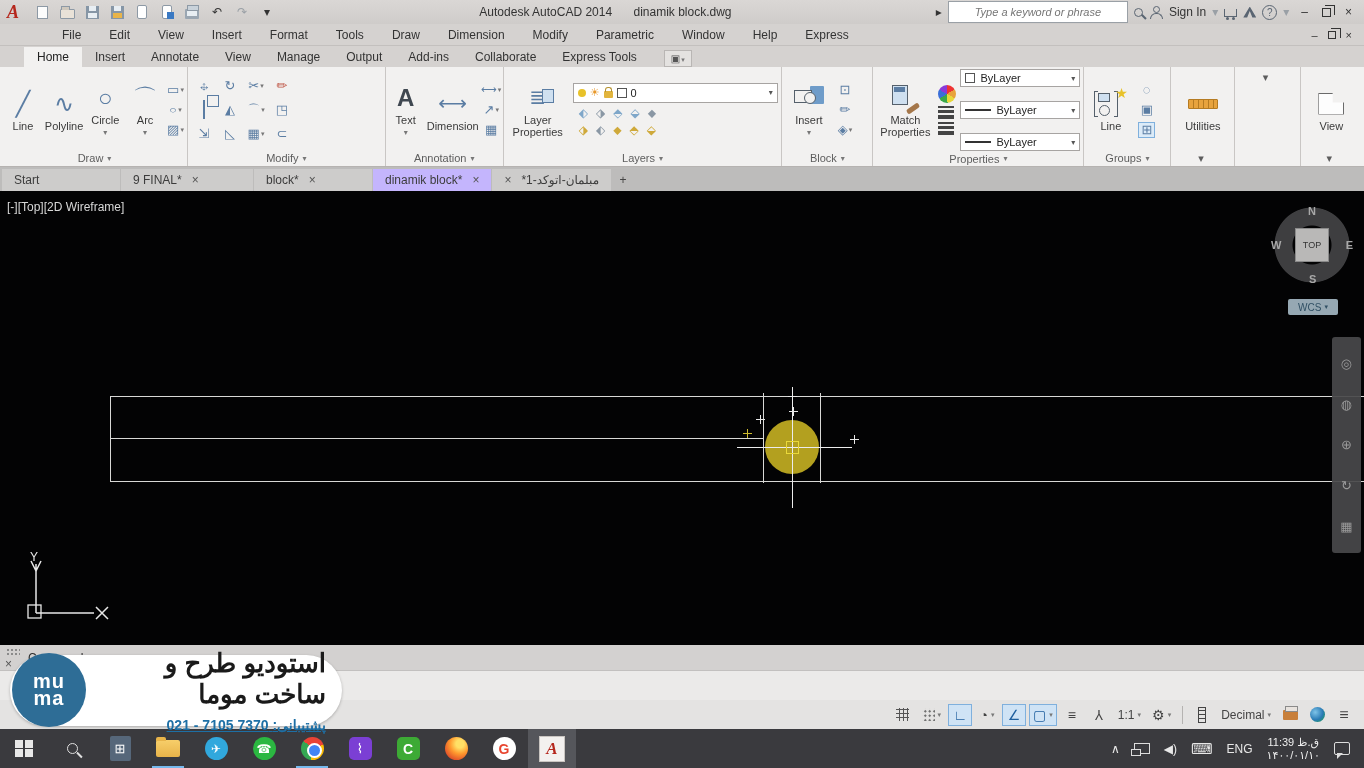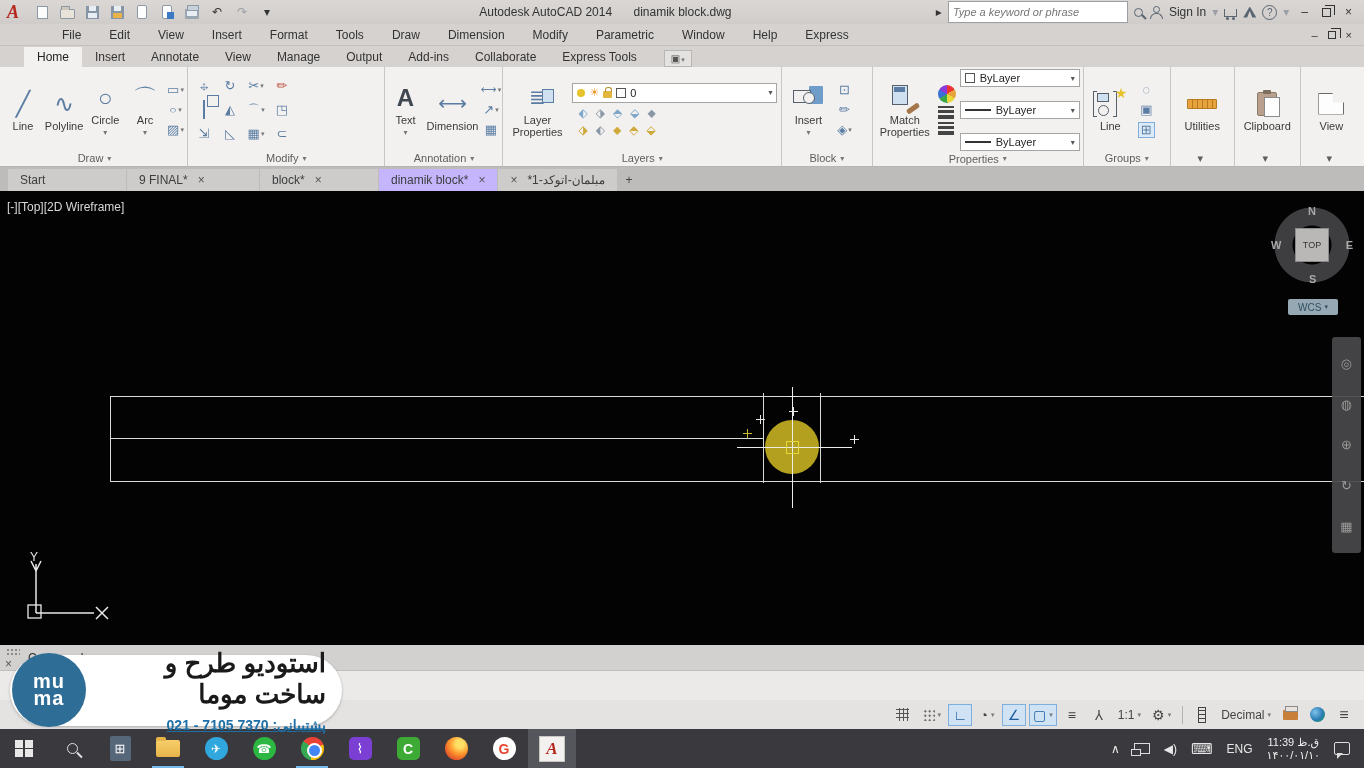--- a/index.html
+++ b/index.html
@@ -21,21 +21,21 @@
   .mobile{width:10px;height:14px;border:1px solid #8d99a5;border-radius:2px;background:#fff;position:relative;}
   .mobile.blue::before{content:"";position:absolute;right:-3px;bottom:-1px;width:7px;height:7px;background:#3a79c3;}
   .printer-ic{width:14px;height:10px;background:#9aa6b2;position:relative;margin-top:3px;border-radius:1px;}
   .printer-ic::before{content:"";position:absolute;top:-4px;left:2px;width:10px;height:4px;background:#c9d2da;border:1px solid #8d99a5;}
   .printer-ic::after{content:"";position:absolute;top:2px;left:2px;width:10px;height:5px;background:#e8eef3;}
   .ghost{color:#9aa0a6;}
   .tb-title{flex:1;text-align:center;white-space:nowrap;}
   .tb-title b{font-weight:normal;}
   .tb-title .doc{margin-left:18px;}
   .search-wrap{display:flex;align-items:center;gap:6px;}
-  .searchbox{width:180px;height:17px;border:1px solid #9aa0a6;background:#fff;font-size:11px;font-style:italic;color:#8a8f94;padding:10px 4px;}
+  .searchbox{width:180px;height:17px;border:1px solid #9aa0a6;background:#fff;font-size:11px;font-style:italic;color:#8a8f94;padding:10px 4px;text-align:center;}
   .mag{width:9px;height:9px;border:1.6px solid #5a6572;border-radius:50%;position:relative;display:inline-block;}
   .mag::after{content:"";position:absolute;width:6px;height:1.6px;background:#5a6572;transform:rotate(45deg);right:-5px;bottom:-2px;}
   .person{width:14px;height:13px;position:relative;display:inline-block;}
   .person::before{content:"";position:absolute;left:4px;top:0;width:5px;height:5px;border:1.3px solid #5a6572;border-radius:50%;}
   .person::after{content:"";position:absolute;left:1px;bottom:0;width:11px;height:5px;border:1.3px solid #5a6572;border-bottom:none;border-radius:6px 6px 0 0;}
   .cart{width:13px;height:8px;border:1.3px solid #5a6572;border-top:none;position:relative;margin-top:1px;display:inline-block;}
   .cart::before{content:"";position:absolute;left:1px;bottom:-4px;width:3px;height:3px;border-radius:50%;background:#5a6572;}
   .cart::after{content:"";position:absolute;right:1px;bottom:-4px;width:3px;height:3px;border-radius:50%;background:#5a6572;}
   .adesk{width:13px;height:11px;display:inline-block;clip-path:polygon(0 100%,50% 0,100% 100%,70% 100%,50% 40%,30% 100%);background:#5a6572;}
   .qmark{width:15px;height:15px;border:1.3px solid #5a6572;border-radius:50%;display:flex;align-items:center;justify-content:center;font-size:10px;color:#5a6572;}
@@ -111,21 +111,21 @@
   .groupicon .brk.r{left:auto;right:10px;border:1.5px solid #55606b;border-left:none;}
   .groupicon .st{position:absolute;right:0;top:-3px;color:#e8c22a;font-size:14px;}
   .gsel{border:1px solid #7fb0dd;background:#dcebf8;}
   .ruler{width:30px;height:10px;background:#e8a33d;border:1px solid #b57b22;background-image:repeating-linear-gradient(90deg,transparent 0 4px,#b57b22 4px 5px);border-radius:1px;}
   .clipboard{width:20px;height:24px;background:#b9a08c;border:1px solid #8a7a66;border-radius:2px;position:relative;}
   .clipboard::before{content:"";position:absolute;top:-3px;left:5px;width:8px;height:4px;background:#7d6f5e;border-radius:1px;}
   .clipboard::after{content:"";position:absolute;right:-4px;bottom:-2px;width:14px;height:18px;background:#fdfdfd;border:1px solid #8a8a8a;}
   .lshape{width:26px;height:22px;background:#fdfdfd;border:1px solid #6a6a6a;clip-path:polygon(0 0,55% 0,55% 45%,100% 45%,100% 100%,0 100%);}
 
   
-  .doctabs{height:24px;background:#bdbcbb;display:flex;align-items:flex-end;font-size:12px;color:#3c3c3c;padding-left:8px;gap:1px;}
+  .doctabs{height:24px;background:#bdbcbb;display:flex;align-items:flex-end;font-size:12px;color:#3c3c3c;padding-left:2px;gap:1px;}
   .dtab{height:22px;display:flex;align-items:center;gap:10px;padding:0 12px;background:#cdcccb;}
   .dtab .x{font-size:12px;color:#555;}
   .dtab.active{background:#c4b5fd;}
   .dtab-plus{width:22px;height:22px;display:flex;align-items:center;justify-content:center;color:#444;}
 
   
   .canvas{position:relative;height:454px;background:#030304;overflow:hidden;}
   .vplabel{position:absolute;left:7px;top:9px;font-size:12px;color:#d8d8d8;}
   .cline{position:absolute;background:#d8d8d6;}
   .ccircle{position:absolute;left:765px;top:229px;width:54px;height:54px;border-radius:50%;background:#b3a01f;}
@@ -539,28 +539,20 @@
             </span>
           <span>Utilities</span>
         </div>
       </div>
       <div class="panel-label nocaret">
           <span>▾</span>
         </div>
     </div>
 
     <div class="panel" style="width:66px">
-      <div class="panel-body" style="justify-content:center">
-        <div class="bigbtn" style="width:60px">
-          <span class="bicon">
-              <span class="clipboard"></span>
-            </span>
-          <span>Clipboard</span>
-        </div>
-      </div>
       <div class="panel-label nocaret">
           <span>▾</span>
         </div>
     </div>
 
     <div class="panel" style="width:62px;border-right:none">
       <div class="panel-body" style="justify-content:center">
         <div class="bigbtn">
           <span class="bicon">
               <span class="lshape"></span>

